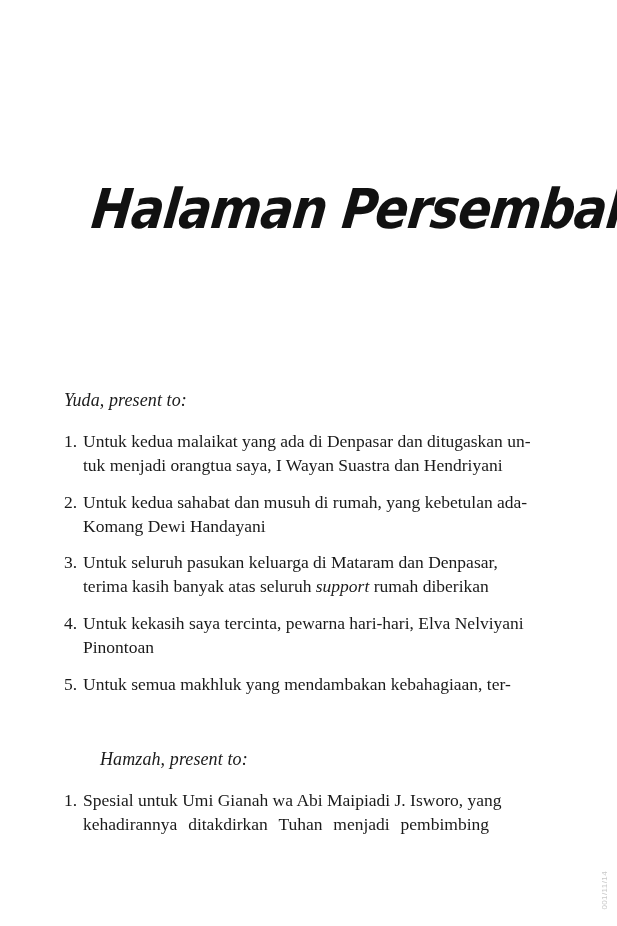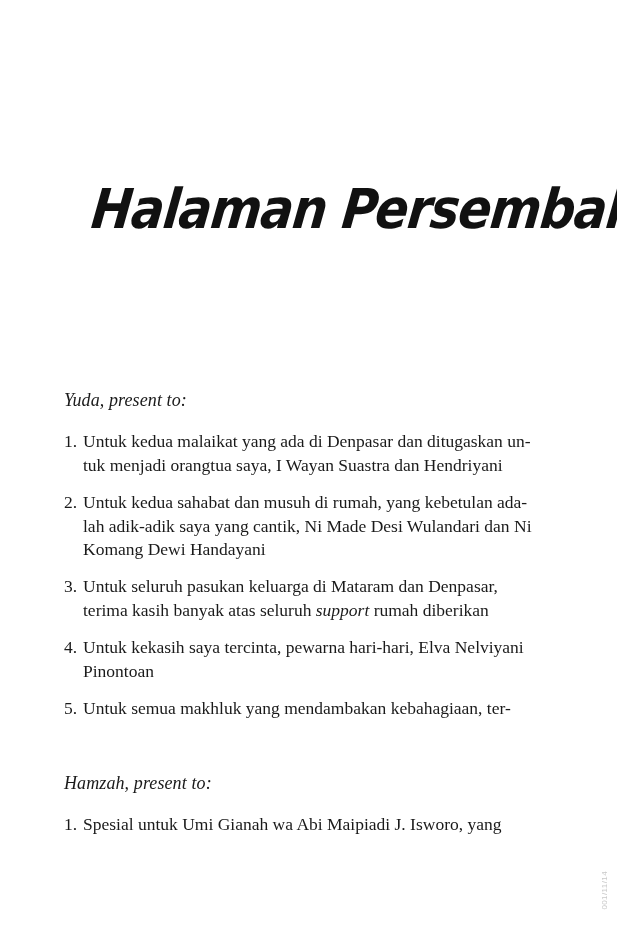--- a/index.html
+++ b/index.html
@@ -49,20 +49,21 @@
   .section-header {
     font-style: italic;
     font-size: 18px;
     line-height: 1.2;
     margin: 0 0 18px 0;
     letter-spacing: 0.1px;
   }
 
   .section-header.second {
     margin-top: 52px;
+    margin-left: 36px;
   }
 
   ol.ded-list {
     list-style: none;
     margin: 0;
     padding: 0;
   }
 
   ol.ded-list li {
     position: relative;
@@ -135,21 +136,20 @@
         <span class="item-body">
           <span class="item-line">Untuk kedua malaikat yang ada di Denpasar dan ditugaskan un-</span>
           <span class="item-line">tuk menjadi orangtua saya, I Wayan Suastra dan Hendriyani</span>
         </span>
       </li>
 
       <li>
         <span class="item-num">2.</span>
         <span class="item-body">
           <span class="item-line">Untuk kedua sahabat dan musuh di rumah, yang kebetulan ada-</span>
-          <span class="item-line">lah adik-adik saya yang cantik, Ni Made Desi Wulandari dan Ni</span>
           <span class="item-line">Komang Dewi Handayani</span>
         </span>
       </li>
 
       <li>
         <span class="item-num">3.</span>
         <span class="item-body">
           <span class="item-line">Untuk seluruh pasukan keluarga di Mataram dan Denpasar,</span>
           <span class="item-line"><span>terima kasih banyak atas seluruh </span><em class="foreign">support</em><span> rumah diberikan</span></span>
         </span>
@@ -172,20 +172,21 @@
 
     </ol>
 
     <p class="section-header second">Hamzah, present to:</p>
 
     <ol class="ded-list">
       <li>
         <span class="item-num">1.</span>
         <span class="item-body">
           <span class="item-line">Spesial untuk Umi Gianah wa Abi Maipiadi J. Isworo, yang</span>
+          <span class="item-line justify">kehadirannya ditakdirkan Tuhan menjadi pembimbing</span>
         </span>
       </li>
     </ol>
 
   </div>
 
   <div class="margin-code">001/11/14</div>
 
 </div>
 

